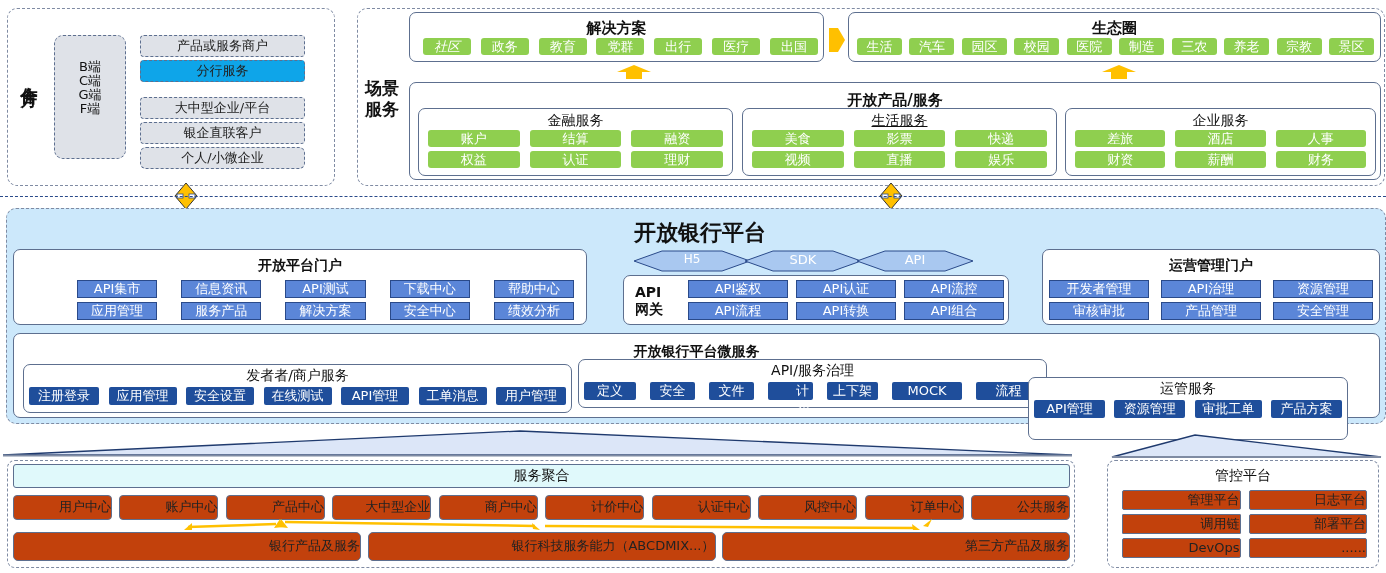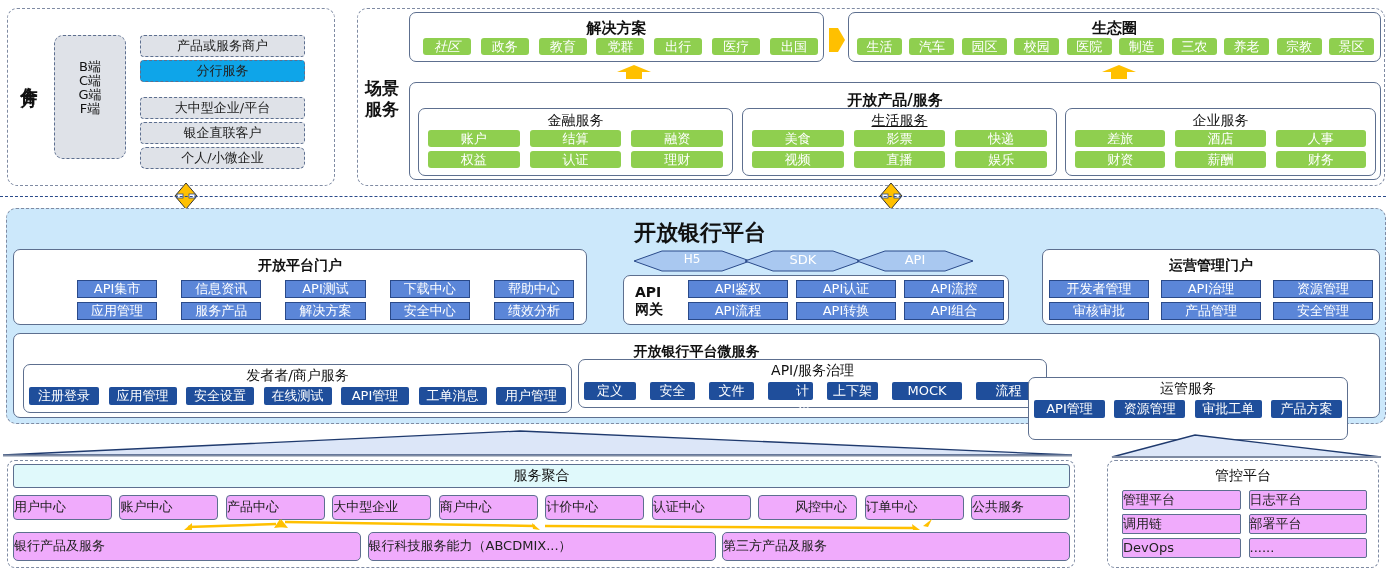--- a/index.html
+++ b/index.html
@@ -7,21 +7,21 @@
   body { position: relative; font-family: "DejaVu Sans", "Liberation Sans", sans-serif; color: #111; }
   .abs { position: absolute; }
   .dash-box { position: absolute; border: 1.5px dashed #7f8ba3; border-radius: 10px; }
   .solid-box { position: absolute; border: 1.5px solid #5d6f8f; border-radius: 7px; background: #fff; }
   .title { position: absolute; left: 0; right: 0; text-align: center; font-size: 15px; font-weight: bold; color: #111; }
   .subtitle { position: absolute; left: 0; right: 0; text-align: center; font-size: 14px; color: #111; }
   .row { position: absolute; display: flex; justify-content: space-between; }
   .chip-green { background: #8fcf4f; color: #fff; font-size: 13px; border-radius: 3px; text-align: center; height: 17px; line-height: 17px; }
   .chip-blue { background: #5b86d8; color: #fff; font-size: 13px; border: 1.5px solid #2a4a8a; text-align: center; height: 18px; line-height: 15px; }
   .chip-navy { background: #1f4e9b; color: #fff; font-size: 13px; border-radius: 2px; text-align: center; height: 18px; line-height: 18px; }
-  .chip-pink { background: #f0abfc; color: #222; font-size: 13px; border: 1.5px solid #5d6f8f; border-radius: 4px; text-align: left; }
+  .chip-pink { background: #c2410c; color: #222; font-size: 13px; border: 1.5px solid #5d6f8f; border-radius: 4px; text-align: right; }
   .chip-gray { background: #fff; border: 1.5px dashed #7f8ba3; border-radius: 4px; color: #222; font-size: 13px; text-align: center; height: 22px; line-height: 19px; }
   .vtext { position: absolute; font-weight: bold; font-size: 17px; line-height: 21px; text-align: center; }
 </style>
 </head>
 <body>
 
 <div class="dash-box" style="left:7px;top:8px;width:328px;height:178px;">
   <div class="vtext" style="left:10px;top:54px;width:22px;">
     <span style="writing-mode:vertical-rl;letter-spacing:2px;">合作方</span>
   </div>

